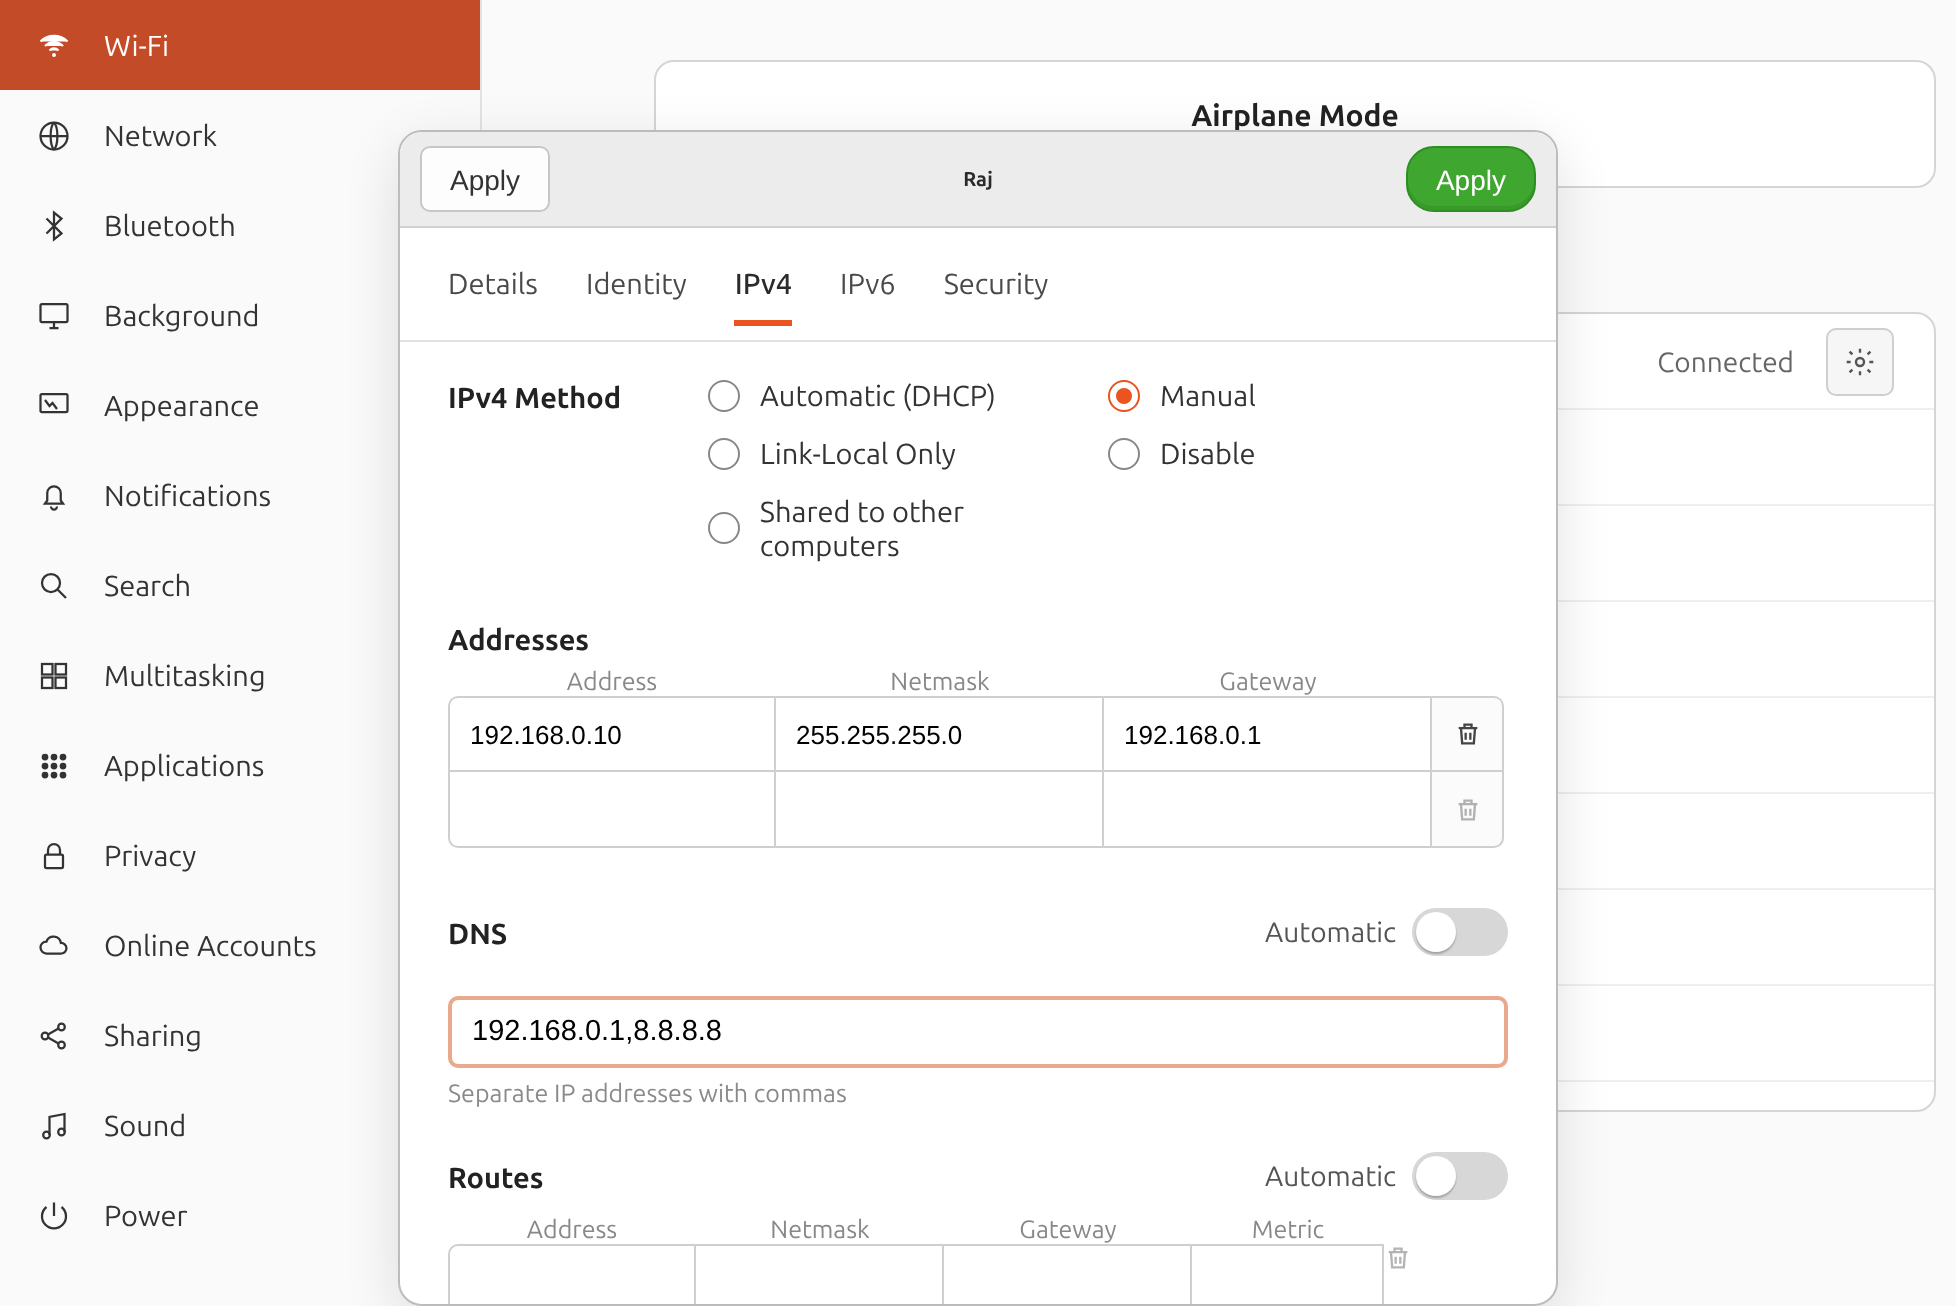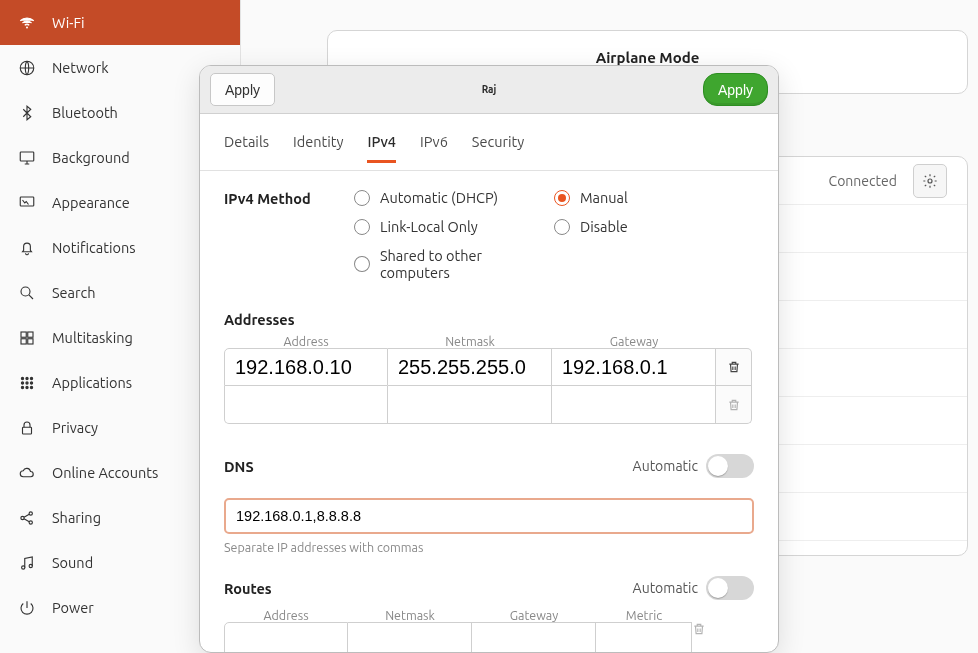--- a/index.html
+++ b/index.html
@@ -47,21 +47,21 @@
   .method-first .section-title { width: 130px; flex: 0 0 130px; padding-top: 1px; }
   .radio-opt { display: flex; align-items: center; gap: 10px; font-size: 14.5px; color: #333; cursor: pointer; }
   .radio { width: 16px; height: 16px; border: 1.5px solid #888; border-radius: 50%; display: inline-flex; align-items: center; justify-content: center; }
   .radio.selected { border-color: #e95420; }
   .radio.selected::after { content: ""; width: 8px; height: 8px; background: #e95420; border-radius: 50%; }
 
   .addr-headers { display: flex; text-align: center; color: #888; font-size: 12.5px; margin-top: 6px; }
   .addr-headers > div, .addr-row > input { width: 164px; }
   .addr-headers .trash-col, .addr-row .trash-btn { width: 36px; }
   .addr-row { display: flex; }
-  .addr-row input { height: 38px; border: 1px solid #cfcfcf; padding: 0 10px; font-size: 20px; outline: none; background: #fff; }
+  .addr-row input { height: 38px; border: 1px solid #cfcfcf; padding: 0 10px; font-size: 13px; outline: none; background: #fff; }
   .addr-row input + input { border-left: none; }
   .addr-row input:first-child { border-top-left-radius: 5px; border-bottom-left-radius: 5px; }
   .addr-row .trash-btn { height: 38px; border: 1px solid #cfcfcf; border-left: none; background: #fbfbfb; border-top-right-radius: 5px; border-bottom-right-radius: 5px; display: inline-flex; align-items: center; justify-content: center; cursor: pointer; }
   .addr-stack .addr-row + .addr-row input, .addr-stack .addr-row + .addr-row .trash-btn { border-top: none; }
   .addr-stack .addr-row:first-child input:first-child { border-bottom-left-radius: 0; }
   .addr-stack .addr-row:first-child .trash-btn { border-bottom-right-radius: 0; }
   .addr-stack .addr-row:last-child input:first-child { border-top-left-radius: 0; }
   .addr-stack .addr-row:last-child .trash-btn { border-top-right-radius: 0; }
   .trash-btn.disabled svg { opacity: .4; }
 

